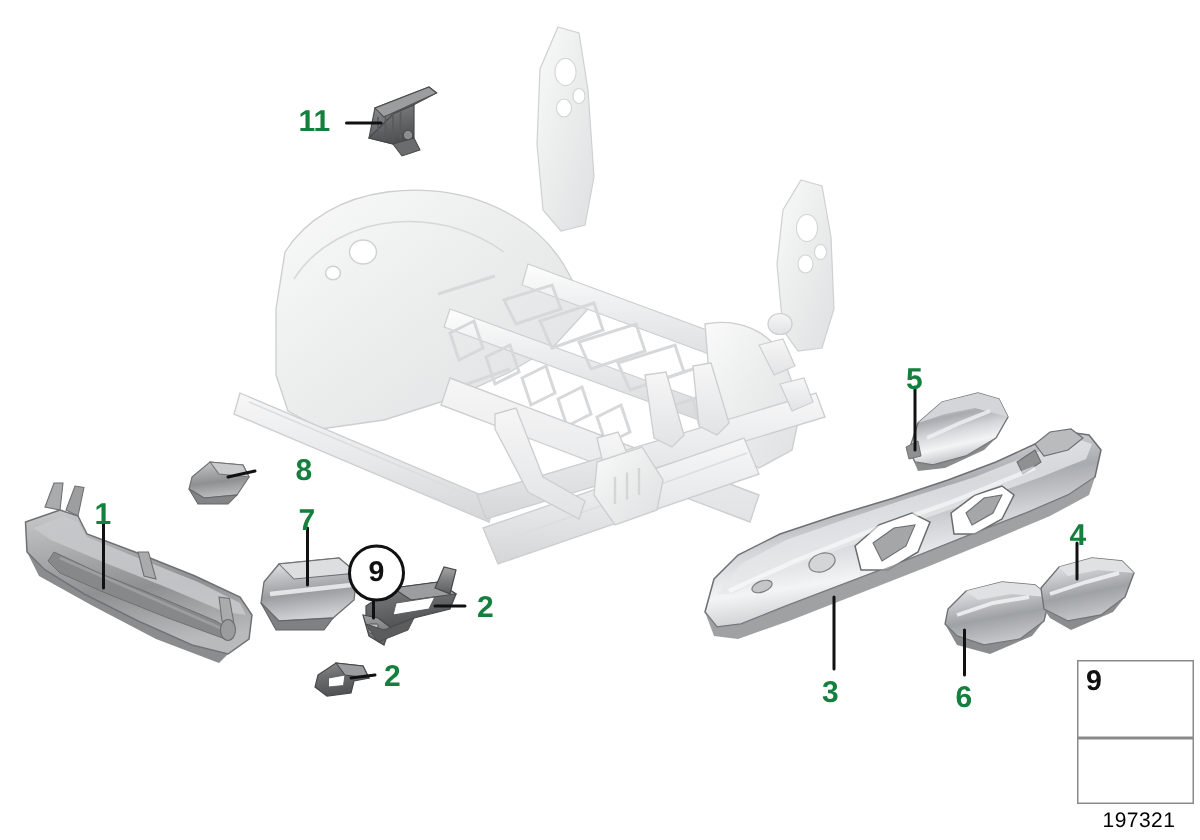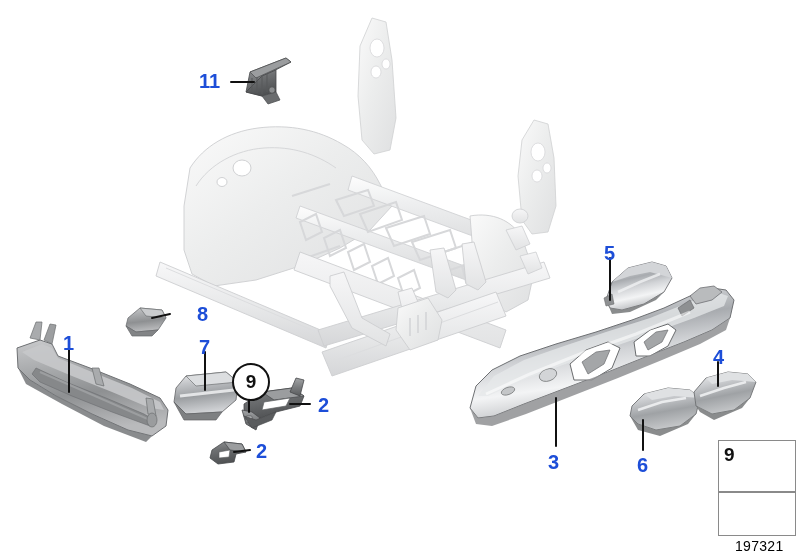--- a/index.html
+++ b/index.html
@@ -9,21 +9,21 @@
     background:#ffffff;
     font-family:"Liberation Sans", sans-serif;
     overflow:hidden;
   }
   #diagram svg.layer{position:absolute;left:0;top:0;width:800px;height:560px;}
   .callnum{
     position:absolute;
     font-family:"Liberation Sans", sans-serif;
     font-weight:bold;
     font-size:20px;
-    color:#1d4ed8;
+    color:#15803d;
     line-height:1;
     white-space:nowrap;
     user-select:none;
   }
   .partno{
     position:absolute;
     font-family:"Liberation Sans", sans-serif;
     font-size:14px;
     color:#000000;
     letter-spacing:.3px;

